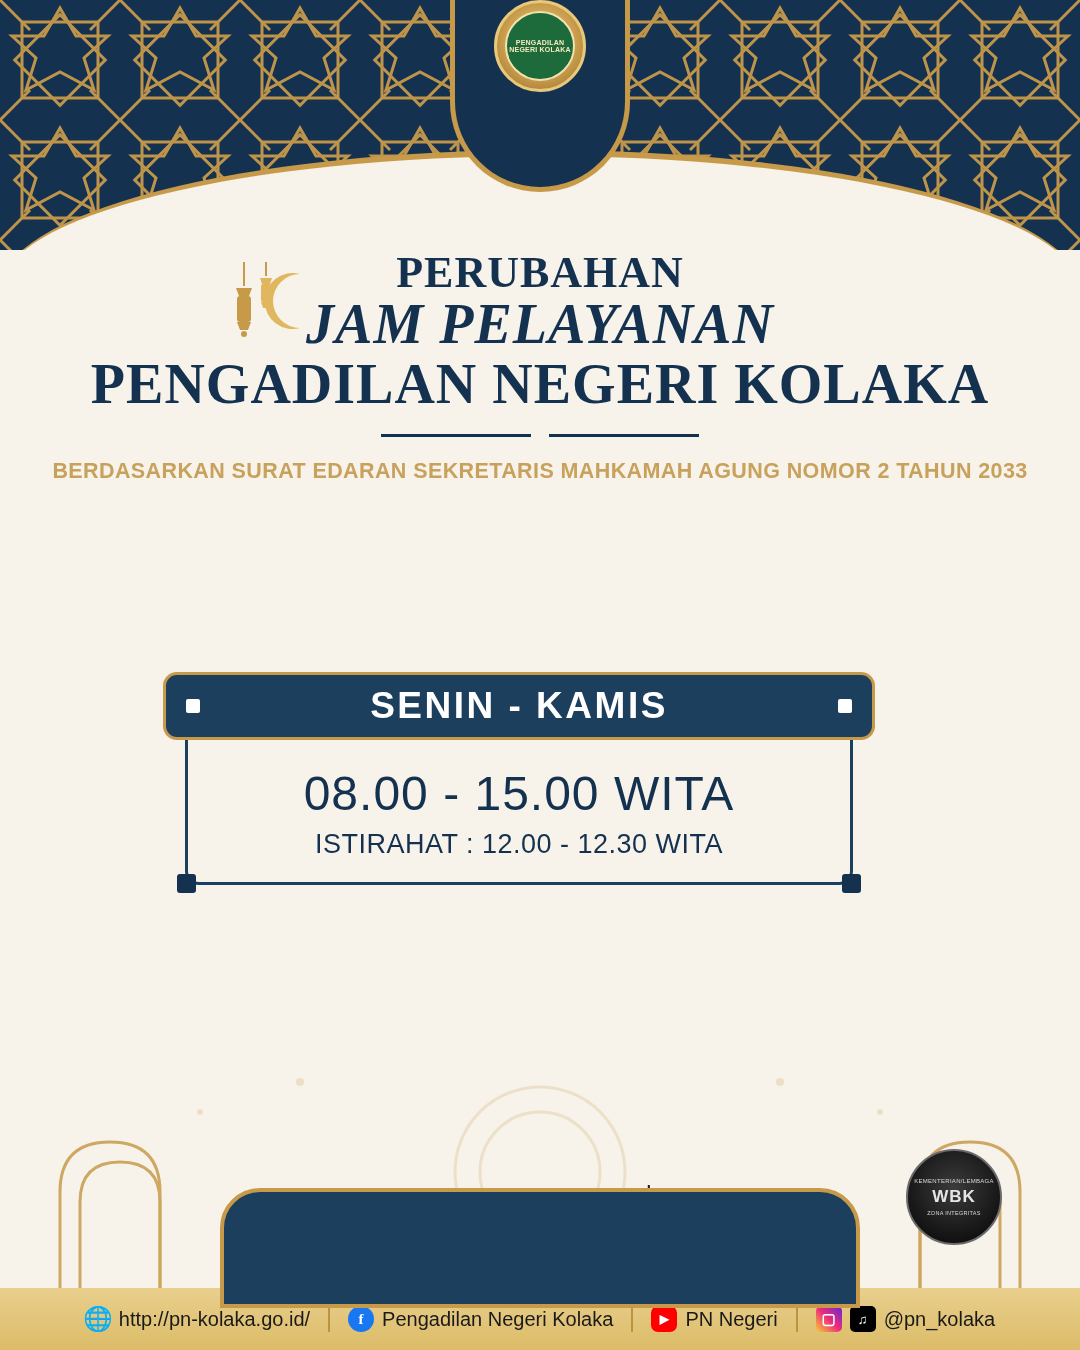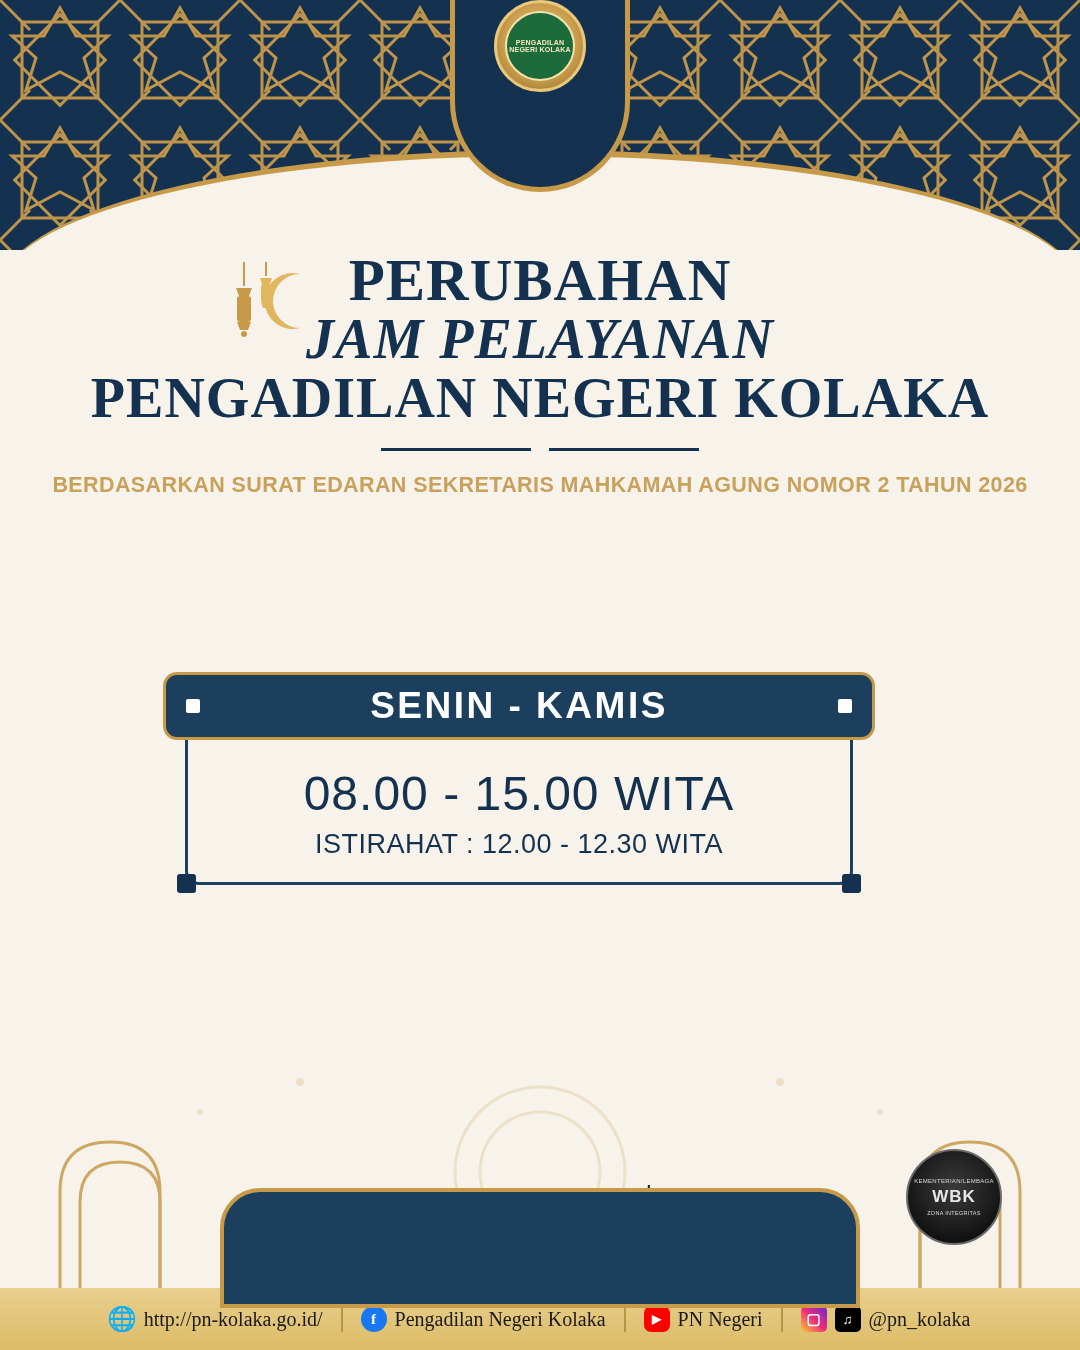--- a/index.html
+++ b/index.html
@@ -79,21 +79,21 @@
     left: 222px; top: 10px;
     width: 110px; height: 90px;
   }
   .h1 {
     font-family: "Liberation Serif", serif;
     font-weight: bold;
     color: #143250;
     letter-spacing: 1px;
     line-height: .96;
   }
-  .h1.l1 { font-size: 59px; }
+  .h1.l1 { font-size: 44px; }
   .h1.l2 { font-size: 56px; margin-top: 4px; font-style: italic; }
   .h1.l3 { font-size: 56px; margin-top: 6px; }
 
   .subline {
     margin-top: 22px;
     display: flex; align-items: center; justify-content: center;
     gap: 18px;
   }
   .subline .rule {
     height: 3px; width: 150px; background: #143250;
@@ -217,21 +217,21 @@
   
   .footer {
     position: absolute; left: 0; bottom: 0;
     width: 1080px; height: 62px;
     background: linear-gradient(180deg, #e9cf8d 0%, #dcbc68 100%);
     display: flex; align-items: center; justify-content: center;
     gap: 10px;
   }
   .footer .item { display: flex; align-items: center; gap: 8px; }
   .footer .label {
-    font-family: Liberation Serif, serif;
+    font-family: Liberation Sans, sans-serif;
     font-size: 20px; color: #1a1a1a;
   }
   .footer .sep { width: 2px; height: 26px; background: #b99443; margin: 0 8px; }
   .ic {
     width: 26px; height: 26px; border-radius: 5px;
     display: flex; align-items: center; justify-content: center;
     font-size: 15px; font-weight: bold; color: #fff;
   }
   .ic.globe { background: transparent; color: #1b4a7a; font-size: 24px; }
   .ic.fb { background: #1877f2; border-radius: 50%; font-family: "Liberation Serif", serif; }
@@ -302,21 +302,21 @@
 
     <div class="h1 l1">PERUBAHAN</div>
     <div class="h1 l2">JAM PELAYANAN</div>
     <div class="h1 l3">PENGADILAN NEGERI KOLAKA</div>
 
     <div class="subline">
       <span class="rule"></span>
       <span class="rule"></span>
     </div>
 
-    <div class="decree">BERDASARKAN SURAT EDARAN SEKRETARIS MAHKAMAH AGUNG NOMOR 2 TAHUN 2026</div>
+    <div class="decree">BERDASARKAN SURAT EDARAN SEKRETARIS MAHKAMAH AGUNG NOMOR 2 TAHUN 2033</div>
   </div>
 
   <div class="schedule">
 
     <div class="card">
       <div class="card-head">
         <span class="dot l"></span>
         <span class="title">SENIN - KAMIS</span>
         <span class="dot r"></span>
       </div>

